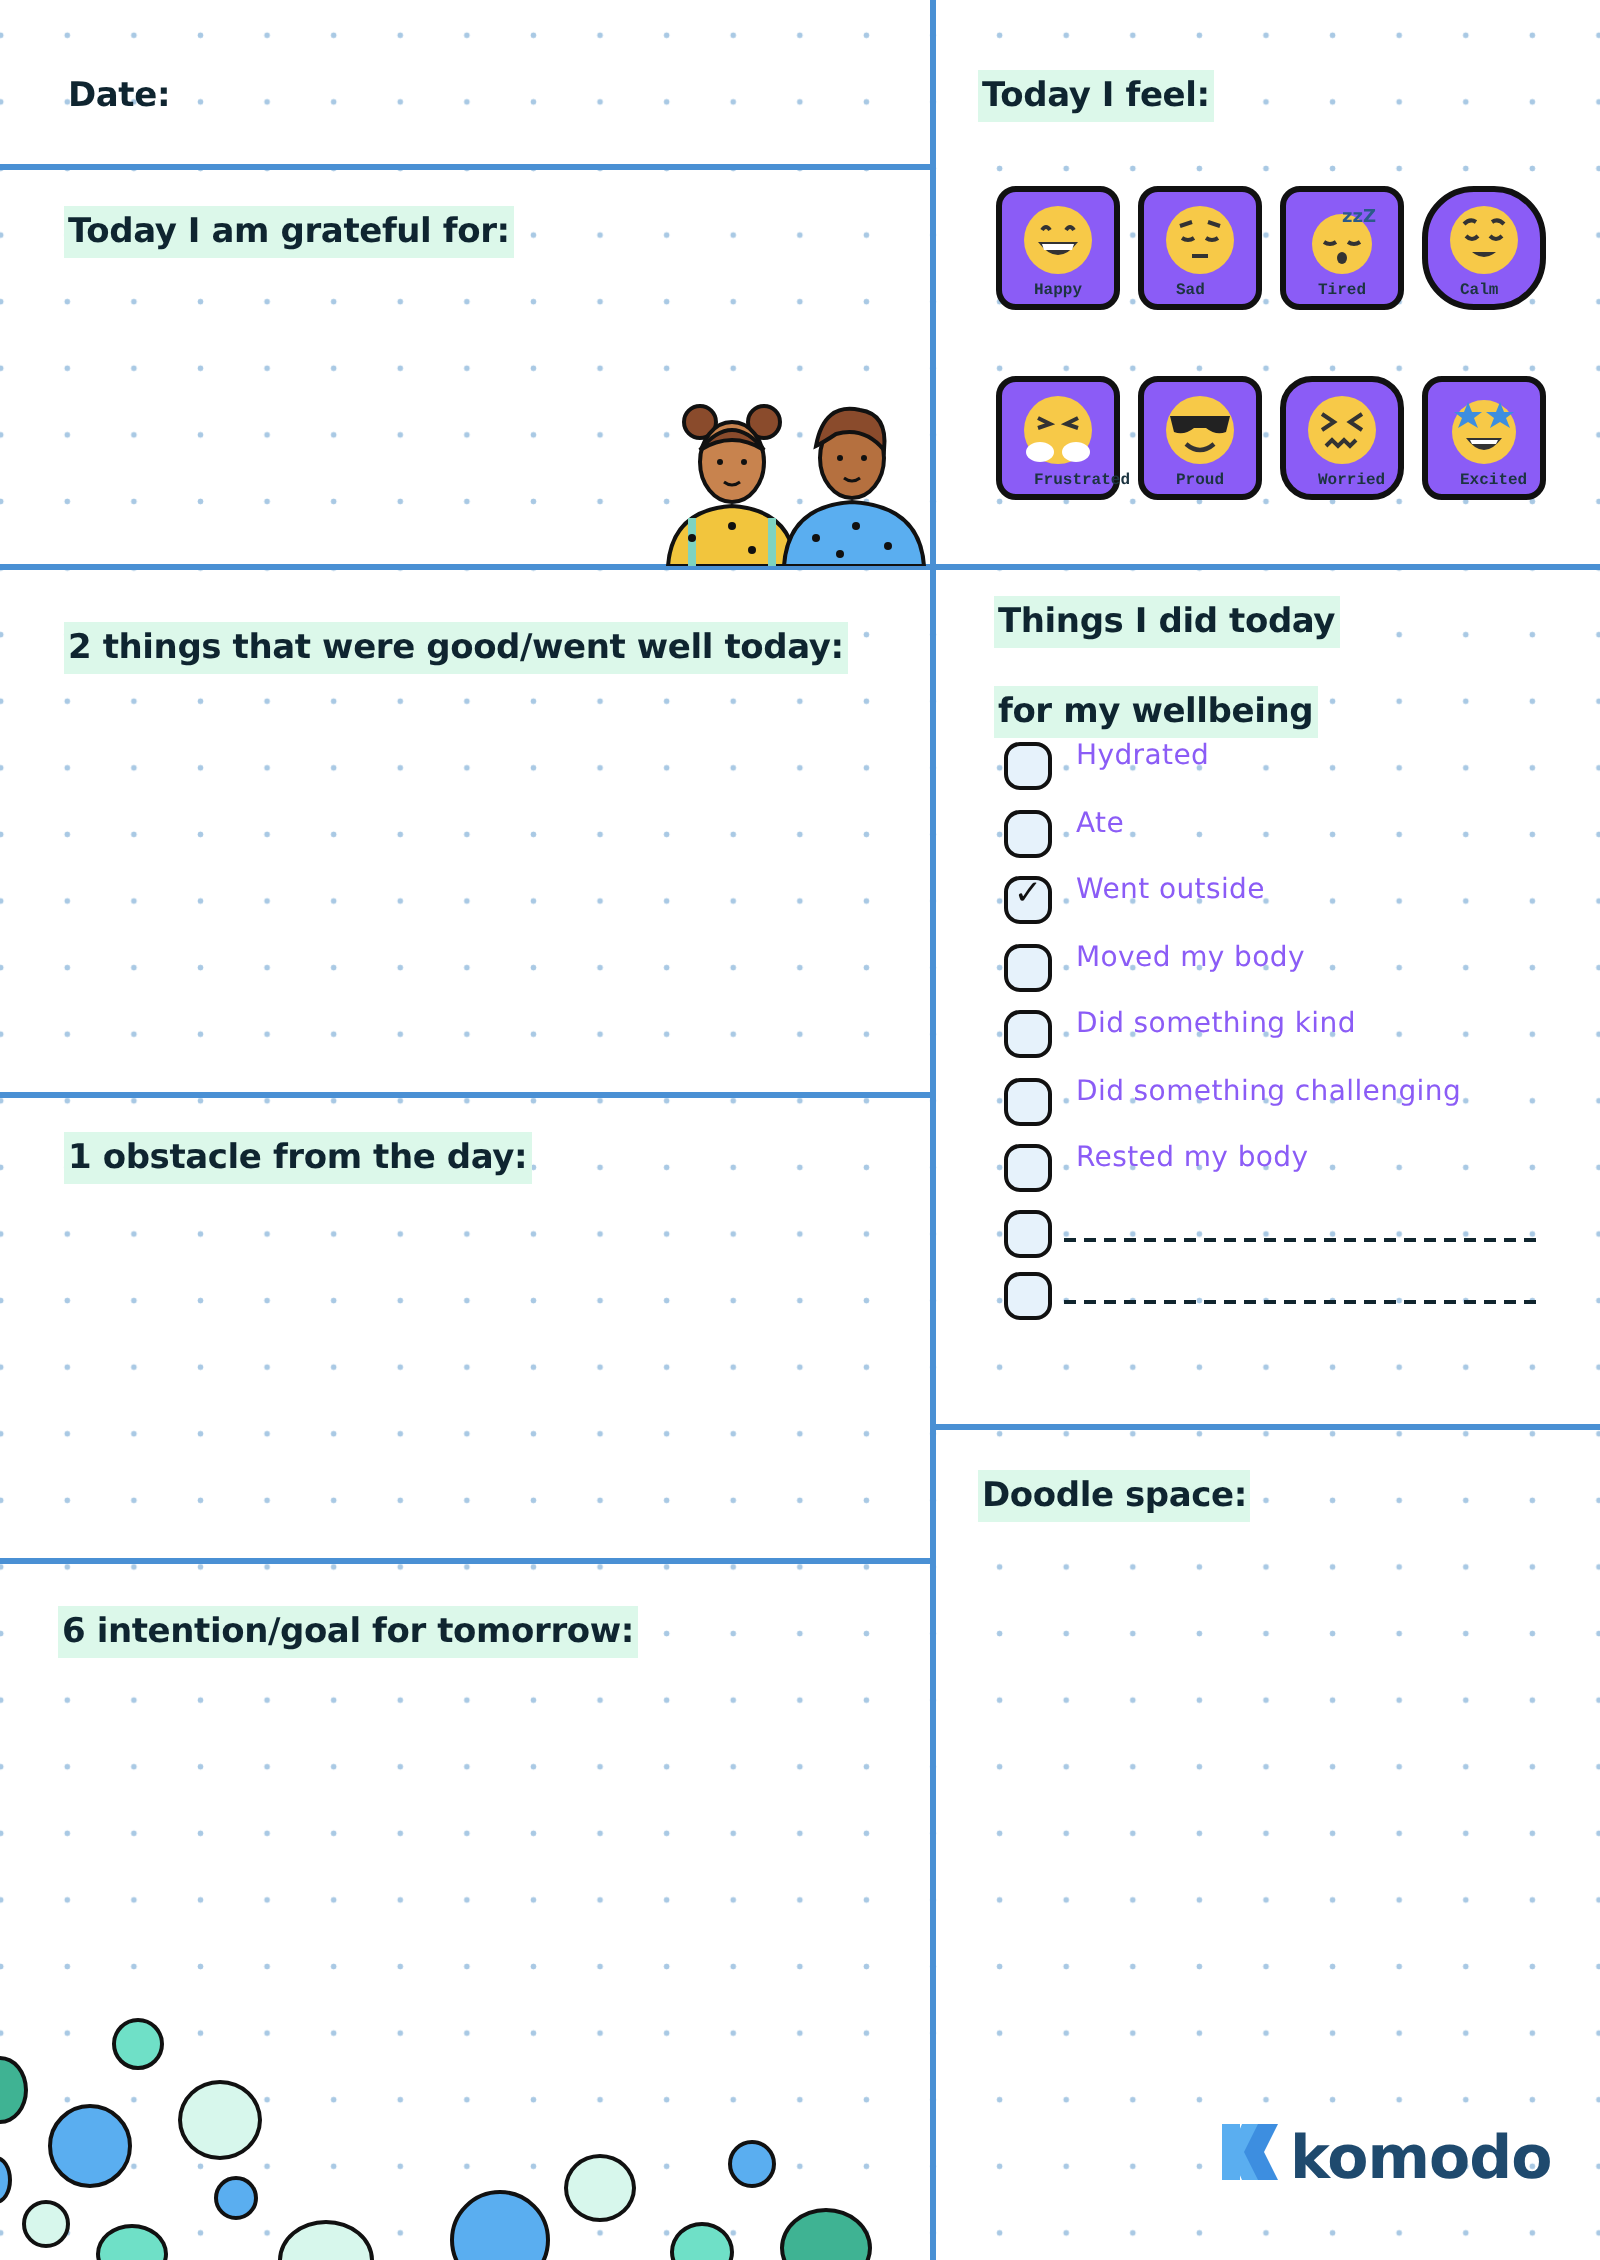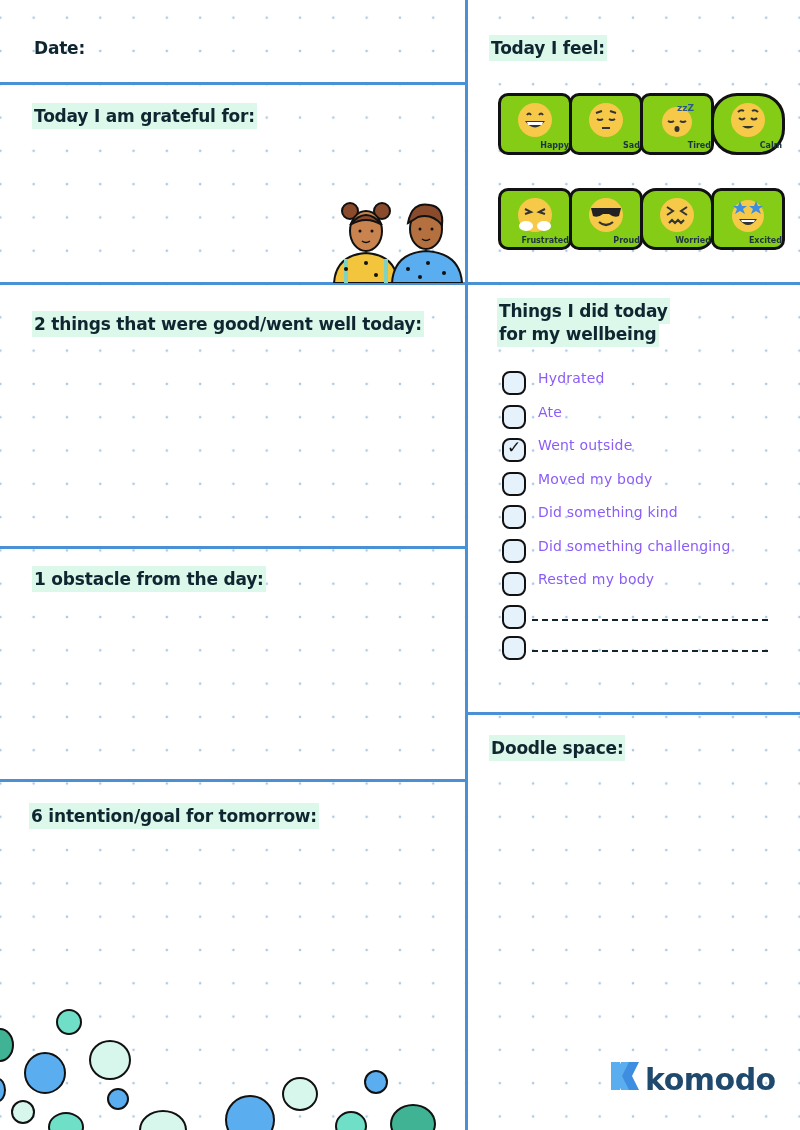--- a/index.html
+++ b/index.html
@@ -12,25 +12,25 @@
     font-family: "DejaVu Sans", sans-serif;
     color:#10252e;
   }
   .line { position:absolute; background:#4a90d4; }
   .heading {
     position:absolute; font-weight:bold; font-size:17px; line-height:26px;
     background:#dcf8ea; padding:0 2px; color:#0f2530; letter-spacing:-0.2px;
   }
   .mood-grid { position:absolute; left:498px; top:93px; width:280px; height:160px; }
   .mood {
-    position:absolute; width:74px; height:62px; border:3px solid #111; border-radius:10px;
-    background:#84cc16; box-sizing:border-box;
+    position:absolute; width:62px; height:62px; border:3px solid #111; border-radius:10px;
+    background:#8b5cf6; box-sizing:border-box;
   }
   .mood .face { position:absolute; left:50%; top:6px; transform:translateX(-50%); width:36px; height:36px; }
-  .mood .label { position:absolute; bottom:2px; left:4px; right:0; text-align:right; font-size:8px; font-weight:bold; color:#1c3440; }
+  .mood .label { position:absolute; bottom:2px; left:16px; right:0; text-align:left; font-size:8px; font-weight:bold; color:#1c3440;font-family:Liberation Mono, monospace; }
   .check-list { position:absolute; left:500px; top:368px; }
   .check-item { position:relative; height:33.5px; }
   .box {
     position:absolute; left:2px; top:3px; width:24px; height:24px; border:2.8px solid #111;
     border-radius:8px; background:#e6f2fb; box-sizing:border-box;
   }
   .box .tick { position:absolute; left:0; right:0; top:-3px; text-align:center; font-size:17px; font-weight:bold; color:#111; }
   .check-label { position:absolute; left:38px; top:2px; font-size:14px; white-space:nowrap; color:#8b5cf6; letter-spacing:0.2px;}
   .blank-line { position:absolute; left:32px; top:16px; width:236px; border-bottom:2px dashed #10252e; }
   .logo { position:absolute; left:611px; top:1062px; display:flex; align-items:flex-start; }
@@ -148,21 +148,21 @@
         <path d="M10 4 L12 9 L17 9 L13 12 L15 17 L10 14 L5 17 L7 12 L3 9 L8 9Z" fill="#3d8ee0"></path>
         <path d="M26 4 L28 9 L33 9 L29 12 L31 17 L26 14 L21 17 L23 12 L19 9 L24 9Z" fill="#3d8ee0"></path>
         <path d="M9 22 Q18 34 27 22Z" fill="#333"></path>
         <path d="M11 23 L25 23 L24 25 L12 25Z" fill="#fff"></path>
       </svg>
     <div class="label">Excited</div>
   </div>
 </div>
 
 <div class="heading" style="left:497px;top:298px;">Things I did today</div>
-<div class="heading" style="left:497px;top:321px;">for my wellbeing</div>
+<div class="heading" style="left:497px;top:343px;">for my wellbeing</div>
 
 <div class="check-list">
   <div class="check-item">
     <div class="box"></div>
     <span class="check-label">Hydrated</span>
   </div>
   <div class="check-item">
     <div class="box"></div>
     <span class="check-label">Ate</span>
   </div>

